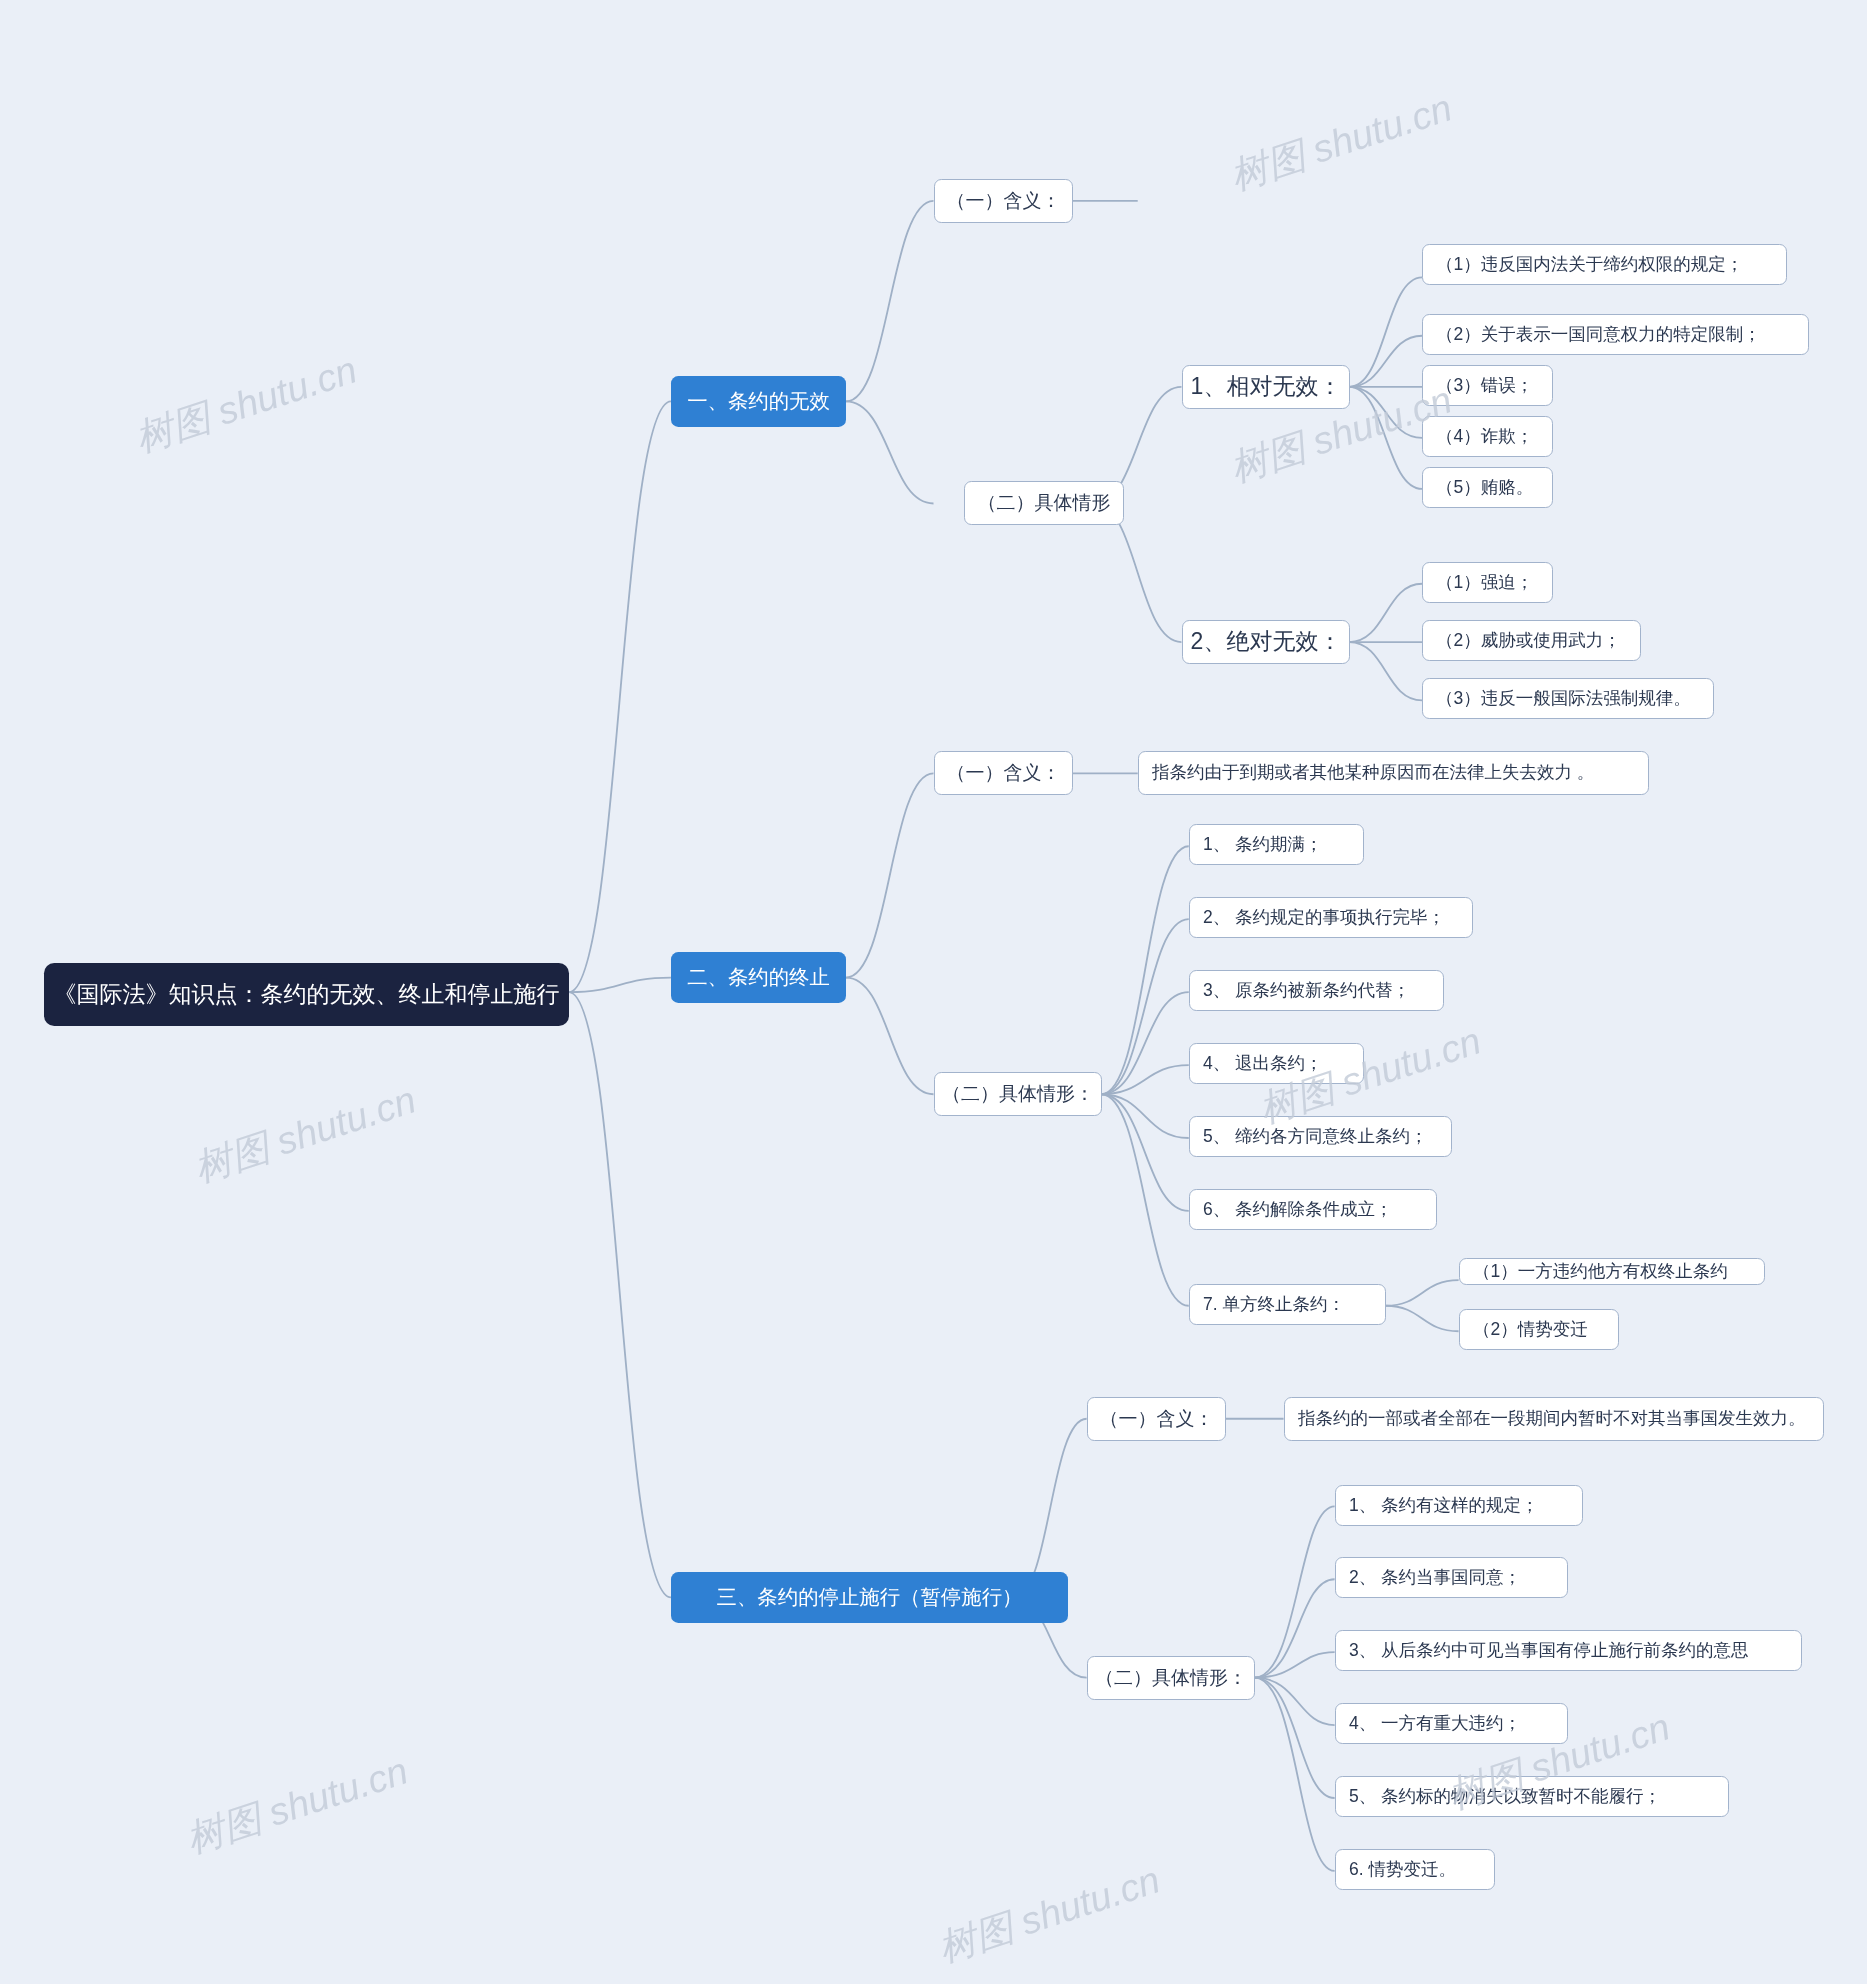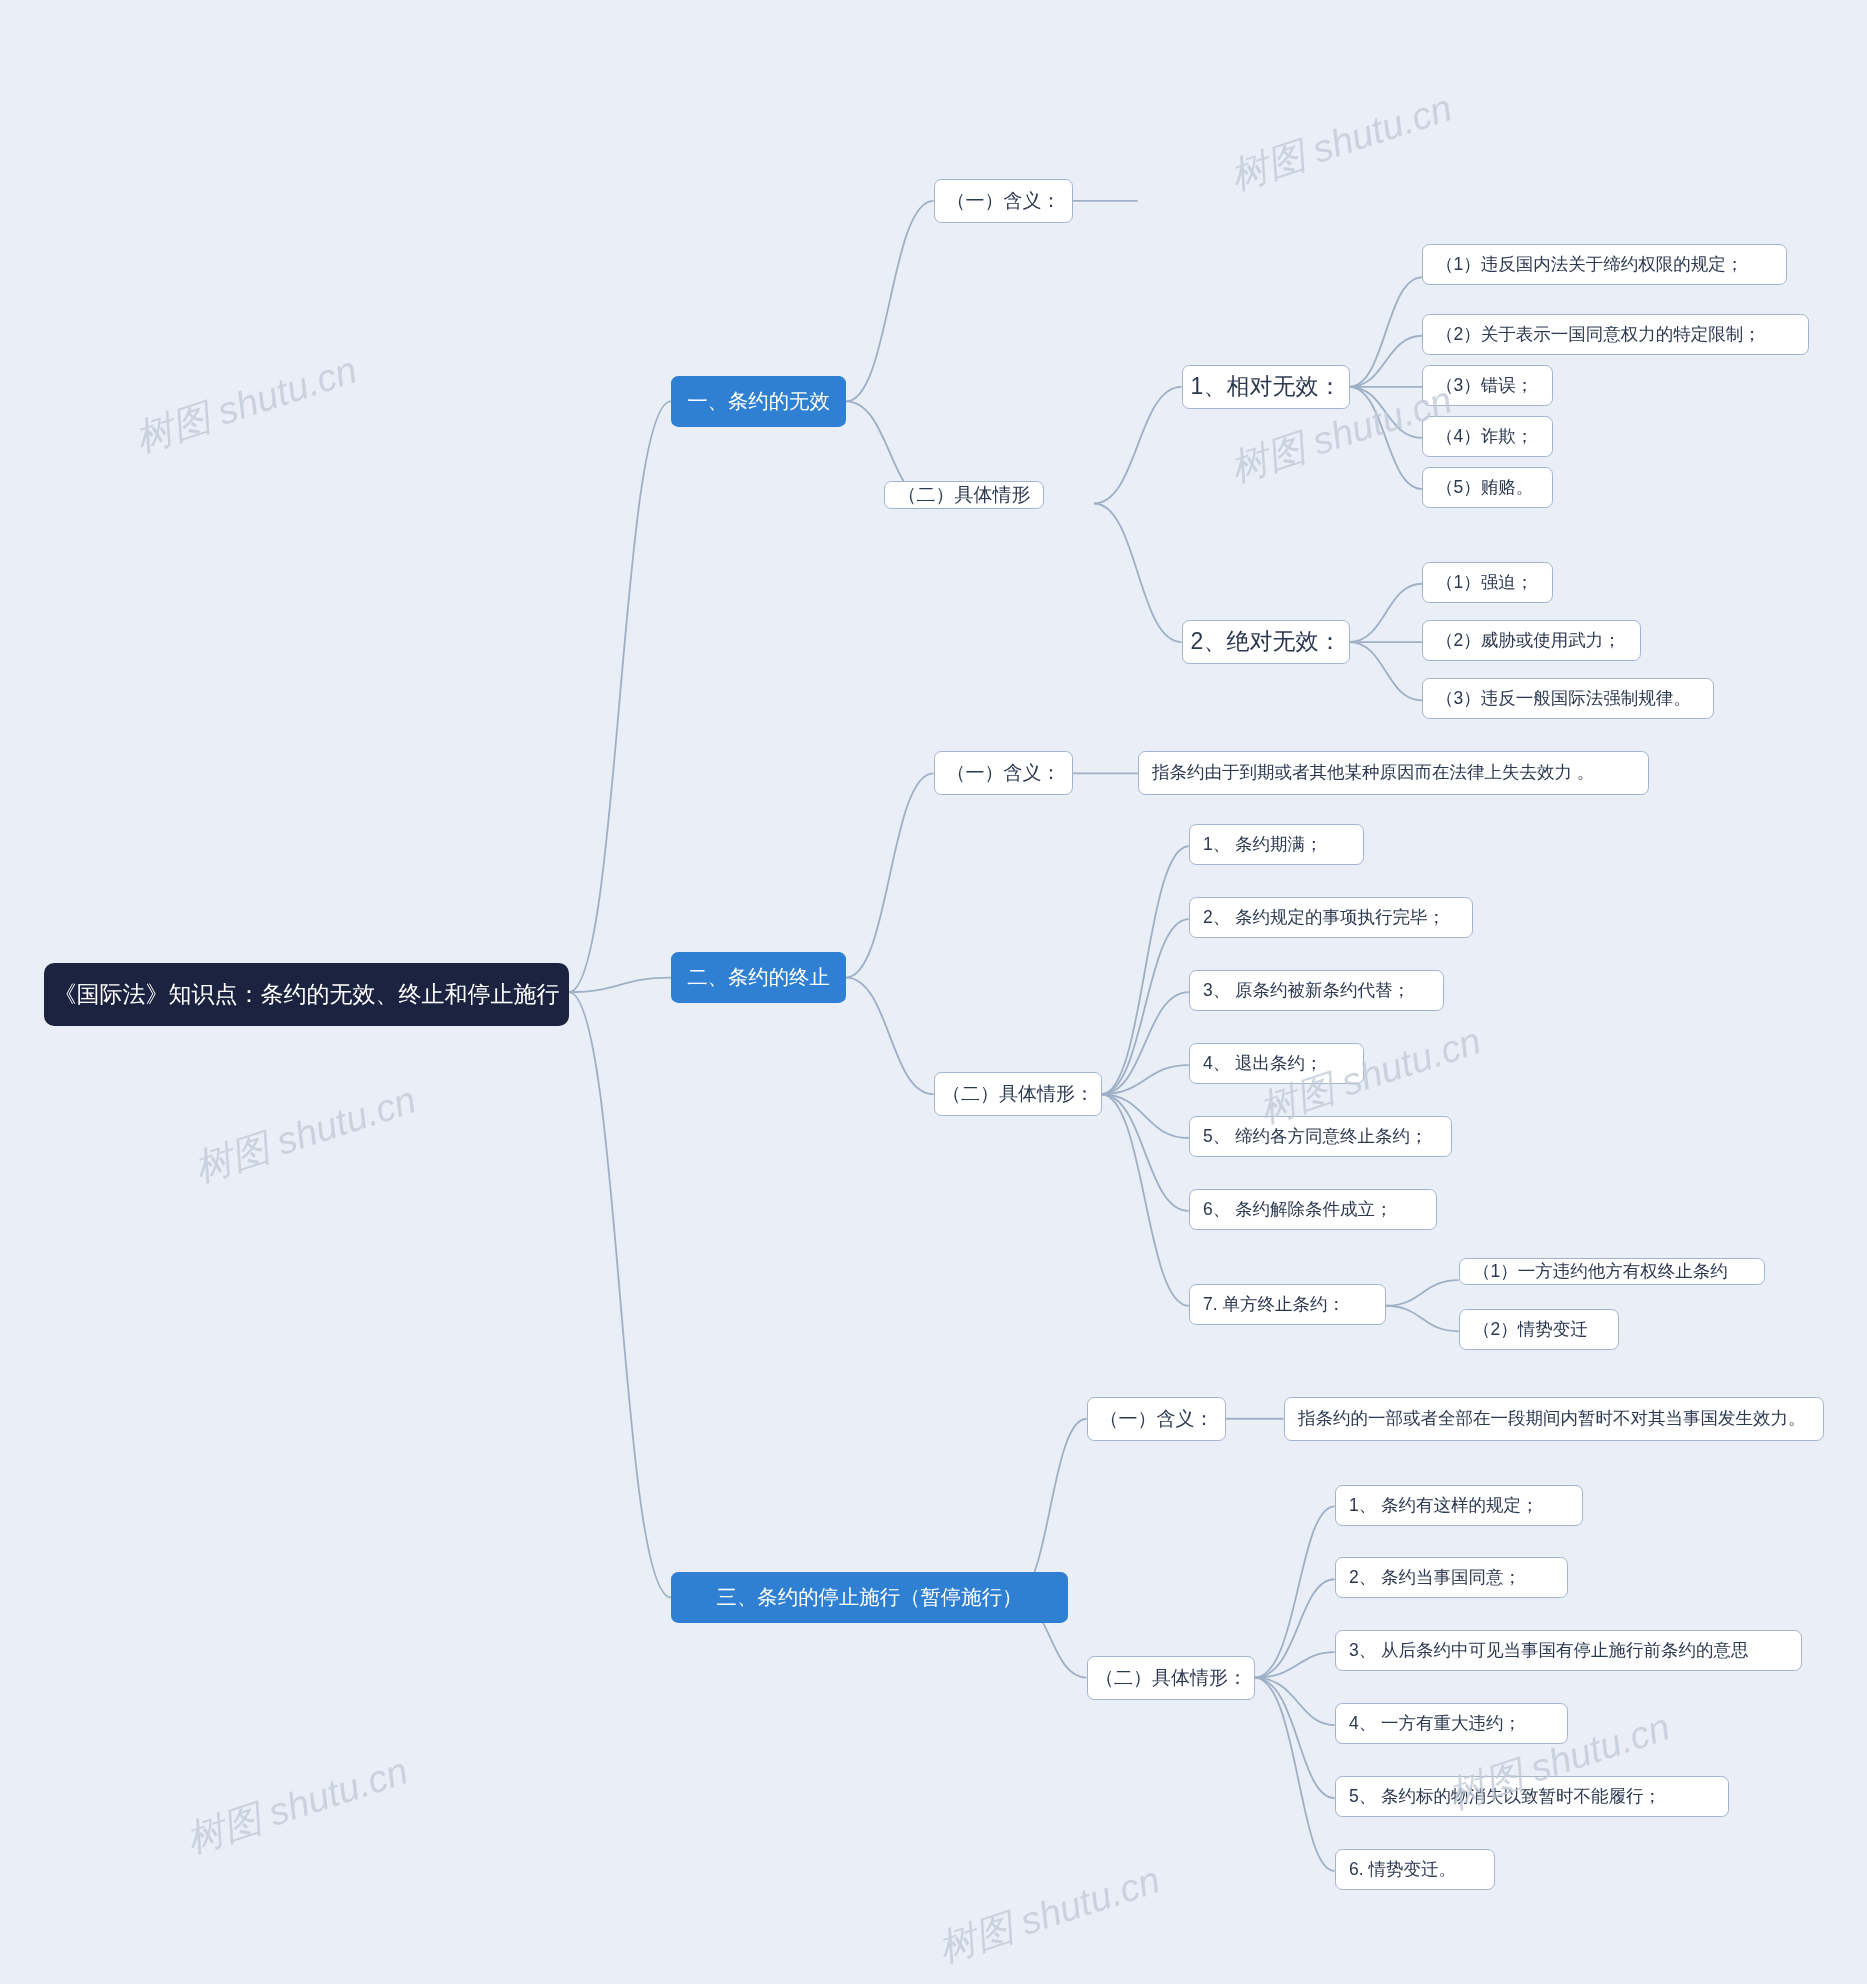--- a/index.html
+++ b/index.html
@@ -83,21 +83,21 @@
   <div class="node lvl1" style="left:671px;top:952px;width:175px;height:51px">
       <span>二、条约的终止</span>
     </div>
   <div class="node lvl1" style="left:671px;top:1572px;width:397px;height:51px">
       <span>三、条约的停止施行（暂停施行）</span>
     </div>
 
   <div class="node lvl2" style="left:934px;top:179px;width:139px;height:44px">
       <span>（一）含义：</span>
     </div>
-  <div class="node lvl2" style="left:884px;top:481px;width:160px;height:28px">
+  <div class="node lvl2" style="left:964px;top:481px;width:160px;height:44px">
       <span>（二）具体情形</span>
     </div>
   <div class="node lvl3" style="left:1182px;top:365px;width:168px;height:44px">
       <span>1、相对无效：</span>
     </div>
   <div class="node lvl3" style="left:1182px;top:620px;width:168px;height:44px">
       <span>2、绝对无效：</span>
     </div>
 
   <div class="node leaf" style="left:1422px;top:244px;width:365px;height:41px">

